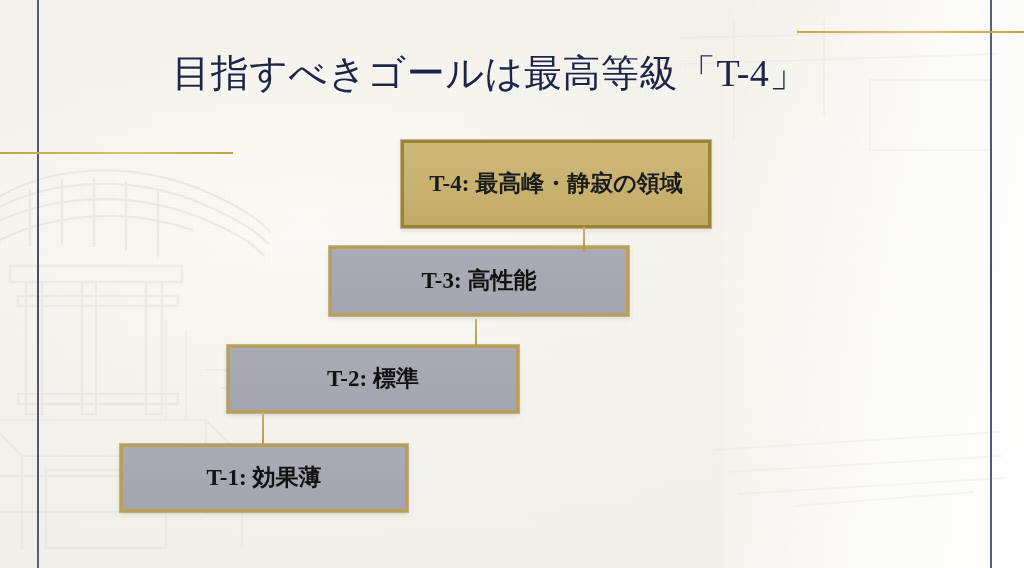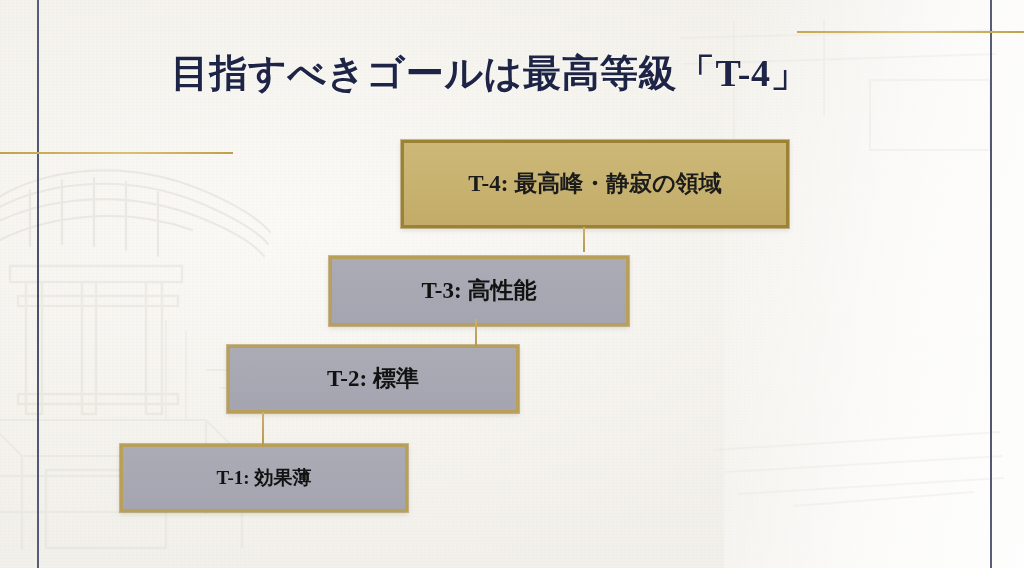--- a/index.html
+++ b/index.html
@@ -94,21 +94,21 @@
     background: linear-gradient(to right, #c5a74f 0%, #dcc378 50%, #c0a24a 100%);
   }
 
   
   .title {
     position: absolute;
     left: 0; top: 48px;
     width: 980px;
     text-align: center;
     font-size: 38px;
-    font-weight: 700;
+    font-weight: 400;
     letter-spacing: .5px;
     color: #1d2445;
     text-shadow: 0 1px 0 rgba(255,255,255,.7);
     white-space: nowrap;
   }
 
   
   .tier {
     position: absolute;
     box-sizing: border-box;
@@ -125,24 +125,24 @@
   }
   .tier.grey {
     background: linear-gradient(180deg, #aaabb5 0%, #a4a5b0 100%);
   }
   .tier.gold {
     background: linear-gradient(180deg, #cdb878 0%, #c3ac68 100%);
     border-color: #9c8234;
     color: #1b1b1b;
   }
 
-  #tier-t4 { left: 401px; top: 140px;  width: 388px; height: 88px; font-size: 23px; padding: 0 10px; }
-  #tier-t3 { left: 329px; top: 256px;  width: 300px; height: 70px; font-size: 23px; }
+  #tier-t4 { left: 401px; top: 140px;  width: 310px; height: 88px; font-size: 23px; padding: 0 10px; }
+  #tier-t3 { left: 329px; top: 246px;  width: 300px; height: 70px; font-size: 23px; }
   #tier-t2 { left: 227px; top: 345px;  width: 292px; height: 68px; font-size: 23px; }
-  #tier-t1 { left: 120px; top: 444px;  width: 288px; height: 68px; font-size: 19px; }
+  #tier-t1 { left: 120px; top: 444px;  width: 288px; height: 68px; font-size: 23px; }
 
   .tier-line2 { display: block; }
 
   
   .connector {
     position: absolute;
     width: 2px;
     background: linear-gradient(to bottom, #cbb06a, #b79a4f);
   }
   #conn-43 { left: 583px; top: 227px; height: 25px; }

